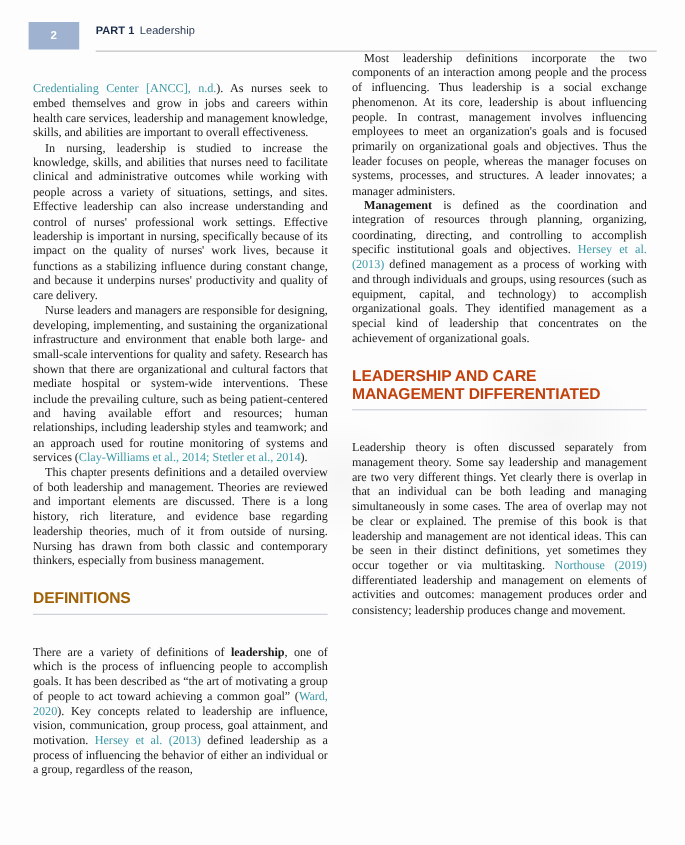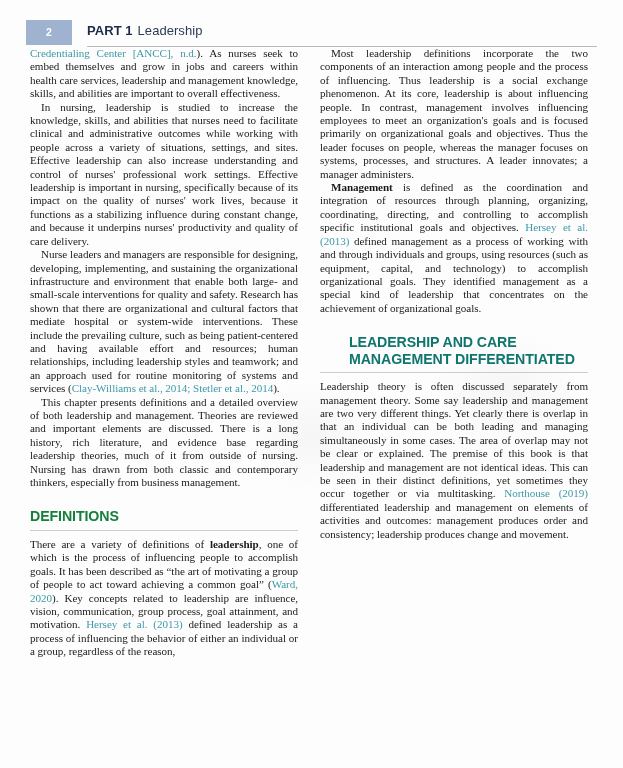--- a/index.html
+++ b/index.html
@@ -51,21 +51,21 @@
     font-family: "Liberation Sans", "DejaVu Sans", sans-serif;
     font-size: 10.5px;
     font-weight: bold;
     letter-spacing: 0.2px;
   }
   .running-head-text {
     position: absolute;
     left: 87px;
     top: 3px;
     font-family: "Liberation Sans", "DejaVu Sans", sans-serif;
-    font-size: 13px;
+    font-size: 10px;
     color: #22324d;
     letter-spacing: 0.05px;
   }
   .running-head-text .part-label {
     font-weight: bold;
     color: #1b2c4a;
   }
   .running-head-text .part-title {
     font-weight: normal;
     color: #2c3b54;
@@ -102,21 +102,21 @@
     margin: 0;
     font-size: 11.1px;
     line-height: 13.4px;
     text-align: justify;
     text-justify: inter-word;
     hyphens: manual;
     color: #1a1a1a;
     letter-spacing: -0.05px;
   }
   p.body + p.body { text-indent: 11px; }
-  p.body.first { text-indent: 0; }
+  p.body.first { text-indent: 0; margin-top: 28px; }
   p.body.indent { text-indent: 11px; }
 
   .cite {
     color: #3d9aa8;
   }
   .ital { }
   .bold { font-weight: bold; }
 
   
   h2.section-head {
@@ -168,38 +168,38 @@
 
       <p class="body first"><span class="cite" style="color: rgb(61, 154, 168);">Credentialing Center [ANCC], n.d.</span><span>). As nurses seek to embed themselves and grow in jobs and careers within health care services, leadership and management knowledge, skills, and abilities are important to overall effectiveness.</span></p>
 
       <p class="body indent"><span>In nursing, leadership is studied to increase the knowledge, skills, and abilities that nurses need to facilitate clinical and administrative outcomes while working with people across a variety of situations, settings, and sites. Effective leadership can also increase understanding and control of nurses' professional work settings. </span><span class="ital">Effective</span><span> leadership is important in nursing, specifically because of its impact on the quality of nurses' work lives, because it functions as a stabilizing influence during constant change, and because it underpins nurses' productivity and quality of care delivery.</span></p>
 
       <p class="body indent"><span>Nurse leaders and managers are responsible for designing, developing, implementing, and sustaining the organizational infrastructure and environment that enable both large- and small-scale interventions for quality and safety. Research has shown that there are organizational and cultural factors that mediate hospital or system-wide interventions. These include the prevailing culture, such as being patient-centered and having available effort and resources; human relationships, including leadership styles and teamwork; and an approach used for routine monitoring of systems and services (</span><span class="cite" style="color: rgb(61, 154, 168);">Clay-Williams et al., 2014; Stetler et al., 2014</span><span>).</span></p>
 
       <p class="body indent">This chapter presents definitions and a detailed overview of both leadership and management. Theories are reviewed and important elements are discussed. There is a long history, rich literature, and evidence base regarding leadership theories, much of it from outside of nursing. Nursing has drawn from both classic and contemporary thinkers, especially from business management.</p>
 
       <div class="head-gap-before"></div>
-      <h2 class="section-head" style="color: #15803d;">DEFINITIONS</h2>
+      <h2 class="section-head" style="color: #a16207;">DEFINITIONS</h2>
       <div class="head-gap-after"></div>
       <div class="section-rule"></div>
 
       <p class="body first"><span>There are a variety of definitions of </span><span class="bold">leadership</span><span>, one of which is the process of influencing people to accomplish goals. It has been described as “the art of motivating a group of people to act toward achieving a common goal” (</span><span class="cite" style="color: rgb(61, 154, 168);">Ward, 2020</span><span>). Key concepts related to leadership are influence, vision, communication, group process, goal attainment, and motivation. </span><span class="cite" style="color: rgb(61, 154, 168);">Hersey et al. (2013)</span><span> defined leadership as a process of influencing the behavior of either an individual or a group, regardless of the reason,</span></p>
 
     </div>
 
     <div class="col col-right">
 
 
       <p class="body indent">Most leadership definitions incorporate the two components of an interaction among people and the process of influencing. Thus leadership is a social exchange phenomenon. At its core, leadership is about influencing people. In contrast, management involves influencing employees to meet an organization's goals and is focused primarily on organizational goals and objectives. Thus the leader focuses on people, whereas the manager focuses on systems, processes, and structures. A leader innovates; a manager administers.</p>
 
       <p class="body indent"><span class="bold">Management</span><span> is defined as the coordination and integration of resources through planning, organizing, coordinating, directing, and controlling to accomplish specific institutional goals and objectives. </span><span class="cite" style="color: rgb(61, 154, 168);">Hersey et al. (2013)</span><span> defined management as a process of working with and through individuals and groups, using resources (such as equipment, capital, and technology) to accomplish organizational goals. They identified management as a special kind of leadership that concentrates on the achievement of organizational goals.</span></p>
 
 
       <div class="head-gap-before"></div>
-      <h2 class="section-head" style="color: #0f766e; margin-left: 29px;">LEADERSHIP AND CARE MANAGEMENT DIFFERENTIATED</h2>
+      <h2 class="section-head" style="color: #c2410c;">LEADERSHIP AND CARE MANAGEMENT DIFFERENTIATED</h2>
       <div class="head-gap-after"></div>
       <div class="section-rule"></div>
 
       <p class="body first"><span>Leadership theory is often discussed separately from management theory. Some say leadership and management are two very different things. Yet clearly there is overlap in that an individual can be </span><span class="ital">both</span><span> leading and managing simultaneously in some cases. The area of overlap may not be clear or explained. The premise of this book is that leadership and management are not identical ideas. This can be seen in their distinct definitions, yet sometimes they occur together or via multitasking. </span><span class="cite" style="color: rgb(61, 154, 168);">Northouse (2019)</span><span> differentiated leadership and management on elements of activities and outcomes: management produces order and consistency; leadership produces change and movement.</span></p>
 
 
     </div>
 
   </div>
 </div>

